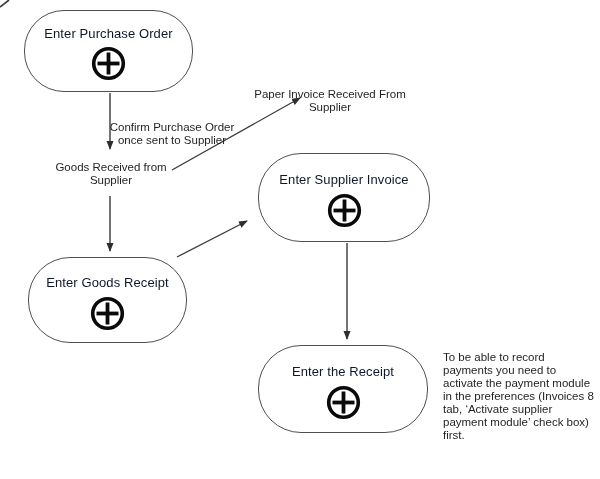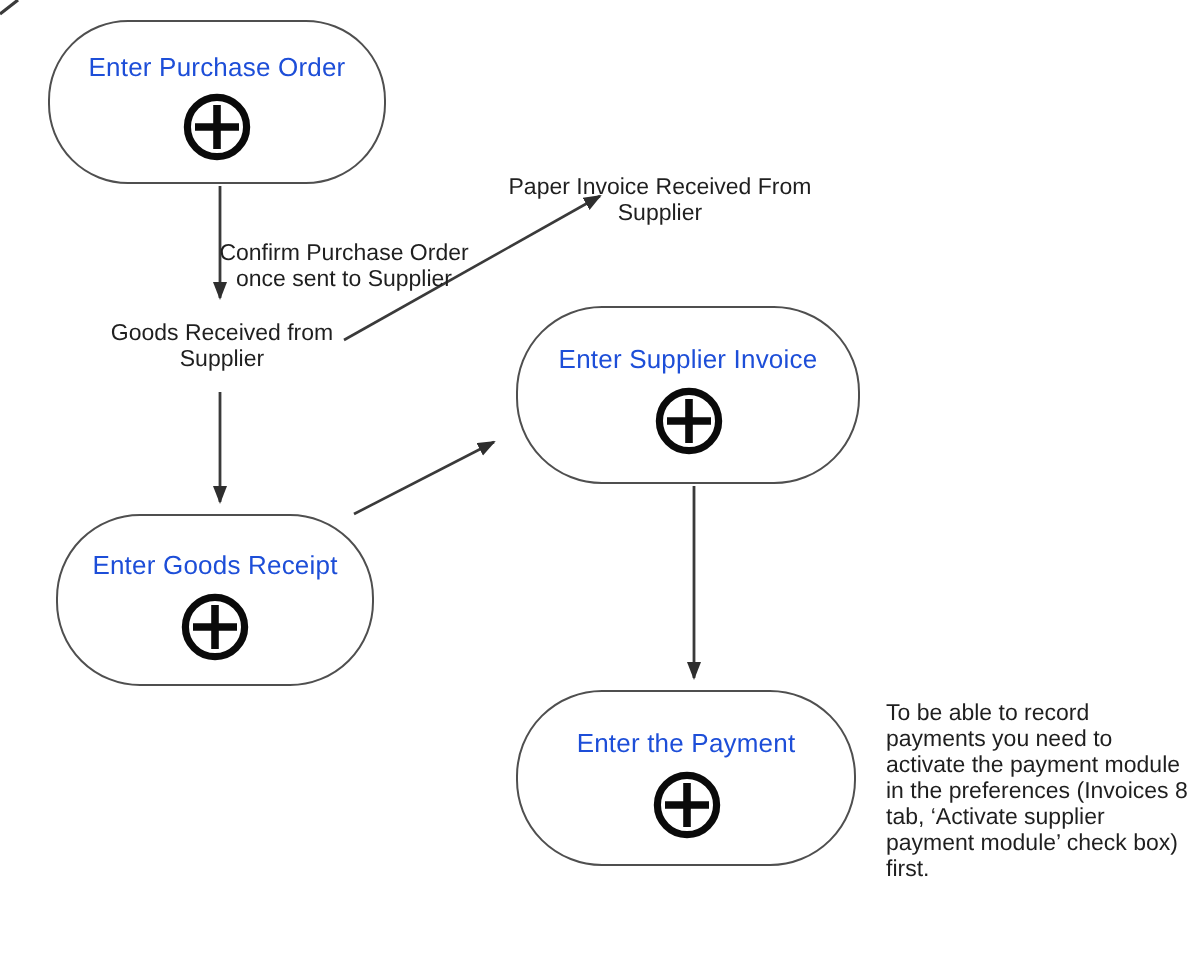--- a/index.html
+++ b/index.html
@@ -24,21 +24,21 @@
     border: 1.4px solid #4f4f4f;
     background: #ffffff;
     display: flex;
     flex-direction: column;
     align-items: center;
   }
   .node .label {
     font-size: 13px;
     letter-spacing: 0.1px;
     white-space: nowrap;
-    color: #1d4ed8;
+    color: #0f172a;
   }
   .node .plus { line-height: 0; }
   .note {
     position: absolute;
     font-size: 11.5px;
     line-height: 13px;
     white-space: pre-line;
     color: #1f1f1f;
   }
   .note.center { text-align: center; }
@@ -104,21 +104,21 @@
     <span class="plus">
       <svg width="35" height="35" viewBox="0 0 35 35">
         <circle cx="17.5" cy="17.5" r="14.8" fill="none" stroke="#0a0a0a" stroke-width="3.6"></circle>
         <line x1="17.5" y1="6.5" x2="17.5" y2="28.5" stroke="#0a0a0a" stroke-width="3.8"></line>
         <line x1="6.5" y1="17.5" x2="28.5" y2="17.5" stroke="#0a0a0a" stroke-width="3.8"></line>
       </svg>
     </span>
   </div>
 
   <div class="node" id="node-payment">
-    <span class="label">Enter the Payment</span>
+    <span class="label">Enter the Receipt</span>
     <span class="plus">
       <svg width="35" height="35" viewBox="0 0 35 35">
         <circle cx="17.5" cy="17.5" r="14.8" fill="none" stroke="#0a0a0a" stroke-width="3.6"></circle>
         <line x1="17.5" y1="6.5" x2="17.5" y2="28.5" stroke="#0a0a0a" stroke-width="3.8"></line>
         <line x1="6.5" y1="17.5" x2="28.5" y2="17.5" stroke="#0a0a0a" stroke-width="3.8"></line>
       </svg>
     </span>
   </div>
 
   <div class="note center" id="note-paper-invoice">Paper Invoice Received From

